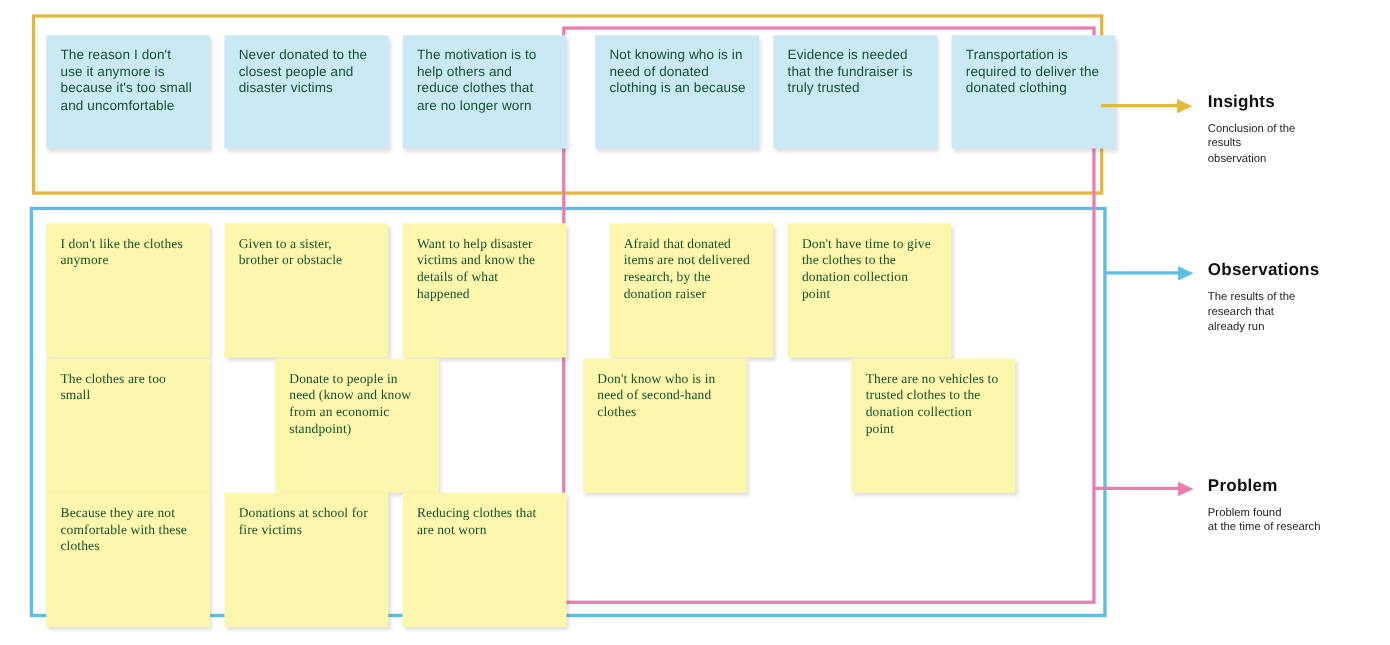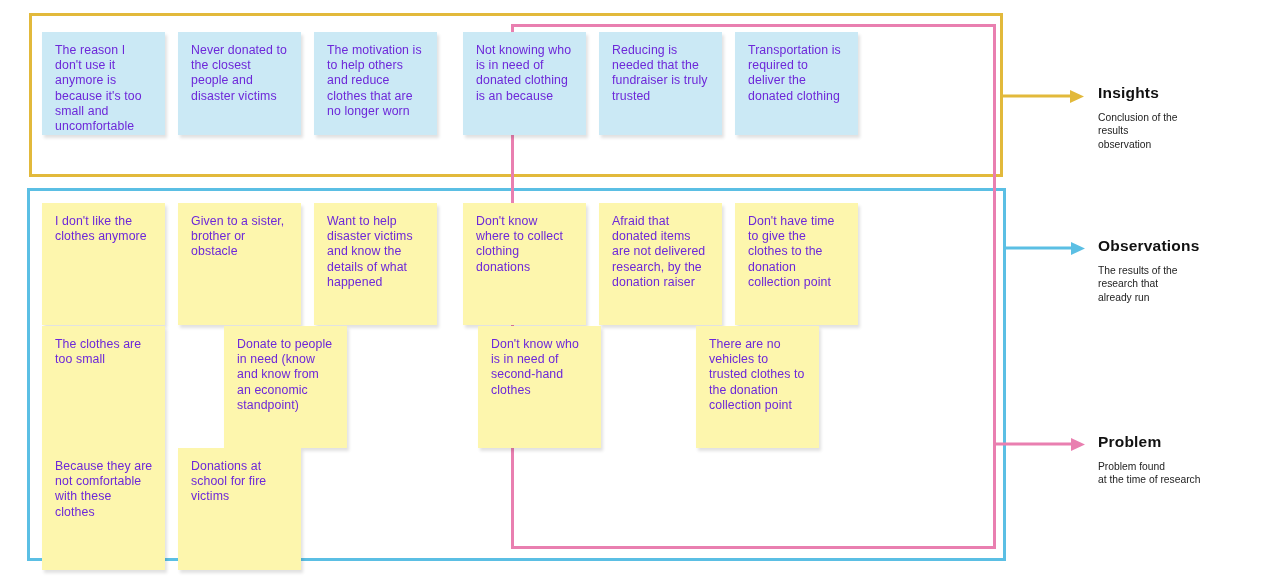--- a/index.html
+++ b/index.html
@@ -53,37 +53,38 @@
 
   
   .notes-row {
     position: absolute;
     display: flex;
     gap: 0px;
   }
 
   .note {
     box-sizing: border-box;
-    width: 123px;
+    width: 149px;
     height: 103px;
     padding: 11px 12px 8px 13px;
     font-size: 12.3px;
     line-height: 15.2px;
-    color: #6d28d9;
+    color: #14532d;
     letter-spacing: 0.1px;
     box-shadow: 2px 3px 3px rgba(0,0,0,0.12);
     overflow: hidden;
     word-wrap: break-word;
   }
   .note-blue {
     background: #cbe9f5;
   }
   .note-yellow {
     background: #fdf6ad;
     height: 122px;
+    font-family: Liberation Serif, serif;
   }
 
   .note-gap { width: 13px; flex: 0 0 13px; }
 
   
   .legend-item {
     position: absolute;
     width: 250px;
   }
   .legend-title {
@@ -120,34 +121,33 @@
   <div class="notes-row" style="left:42px; top:32px;">
     <div class="note note-blue">The reason I don't use it anymore is because it's too small and uncomfortable</div>
     <div class="note-gap"></div>
     <div class="note note-blue">Never donated to the closest people and disaster victims</div>
     <div class="note-gap"></div>
     <div class="note note-blue">The motivation is to help others and reduce clothes that are no longer worn</div>
     <div class="note-gap"></div>
     <div class="note-gap"></div>
     <div class="note note-blue">Not knowing who is in need of donated clothing is an because</div>
     <div class="note-gap"></div>
-    <div class="note note-blue">Reducing is needed that the fundraiser is truly trusted</div>
+    <div class="note note-blue">Evidence is needed that the fundraiser is truly trusted</div>
     <div class="note-gap"></div>
     <div class="note note-blue">Transportation is required to deliver the donated clothing</div>
   </div>
 
   <div class="notes-row" style="left:42px; top:203px;">
     <div class="note note-yellow">I don't like the clothes anymore</div>
     <div class="note-gap"></div>
     <div class="note note-yellow">Given to a sister, brother or obstacle</div>
     <div class="note-gap"></div>
     <div class="note note-yellow">Want to help disaster victims and know the details of what happened</div>
     <div class="note-gap"></div>
     <div class="note-gap"></div>
-    <div class="note note-yellow">Don't know where to collect clothing donations</div>
     <div class="note-gap"></div>
     <div class="note note-yellow">Afraid that donated items are not delivered research, by the donation raiser</div>
     <div class="note-gap"></div>
     <div class="note note-yellow">Don't have time to give the clothes to the donation collection point</div>
   </div>
 
   <div class="notes-row" style="left:42px; top:326px;gap:23px;">
     <div class="note note-yellow">The clothes are too small</div>
     <div class="note-gap"></div>
     <div class="note note-yellow">Donate to people in need (know and know from an economic standpoint)</div>
@@ -158,20 +158,21 @@
     <div class="note-gap"></div>
     <div class="note-gap"></div>
     <div class="note note-yellow">There are no vehicles to trusted clothes to the donation collection point</div>
   </div>
 
   <div class="notes-row" style="left:42px; top:448px;">
     <div class="note note-yellow">Because they are not comfortable with these clothes</div>
     <div class="note-gap"></div>
     <div class="note note-yellow">Donations at school for fire victims</div>
     <div class="note-gap"></div>
+    <div class="note note-yellow">Reducing clothes that are not worn</div>
   </div>
 
   <svg class="arrow-svg" style="left:1000px; top:86px;" width="90" height="22">
     <line x1="1" y1="10" x2="72" y2="10" stroke="#e2b93b" stroke-width="3"></line>
     <polygon points="70,4 84,10.5 70,17" fill="#e2b93b"></polygon>
   </svg>
 
   <svg class="arrow-svg" style="left:1003px; top:238px;" width="90" height="22">
     <line x1="1" y1="10" x2="70" y2="10" stroke="#5bbfe4" stroke-width="3"></line>
     <polygon points="68,4 82,10.5 68,17" fill="#5bbfe4"></polygon>

